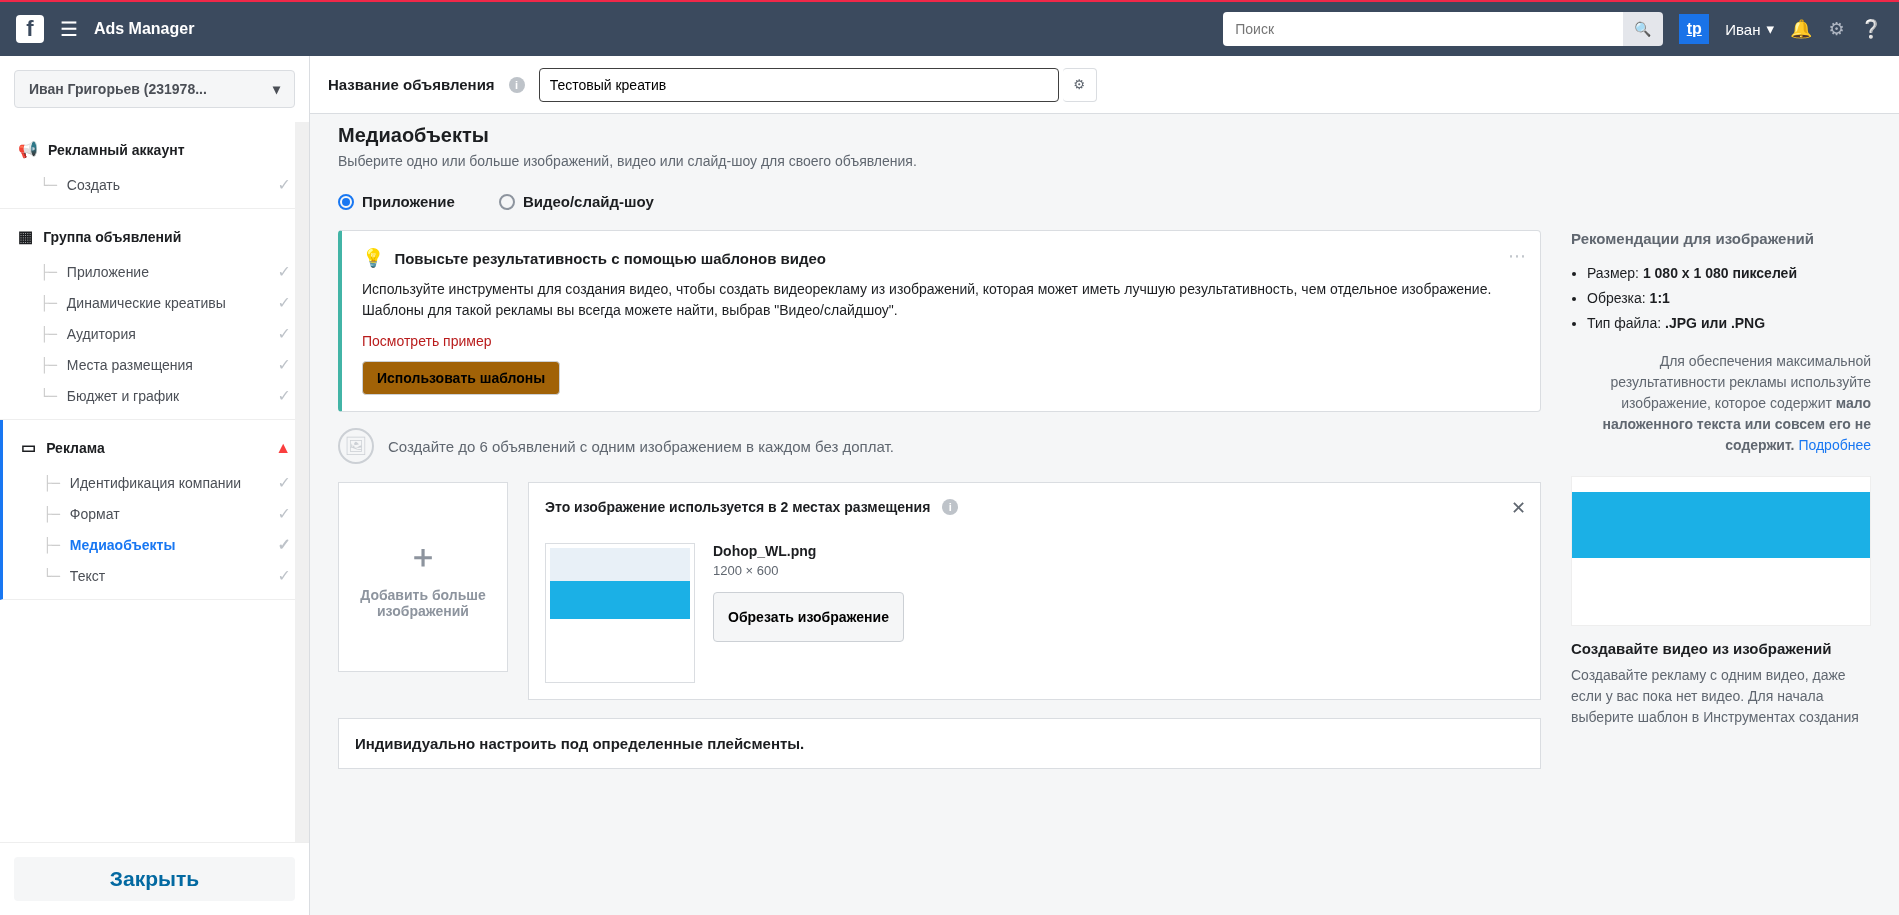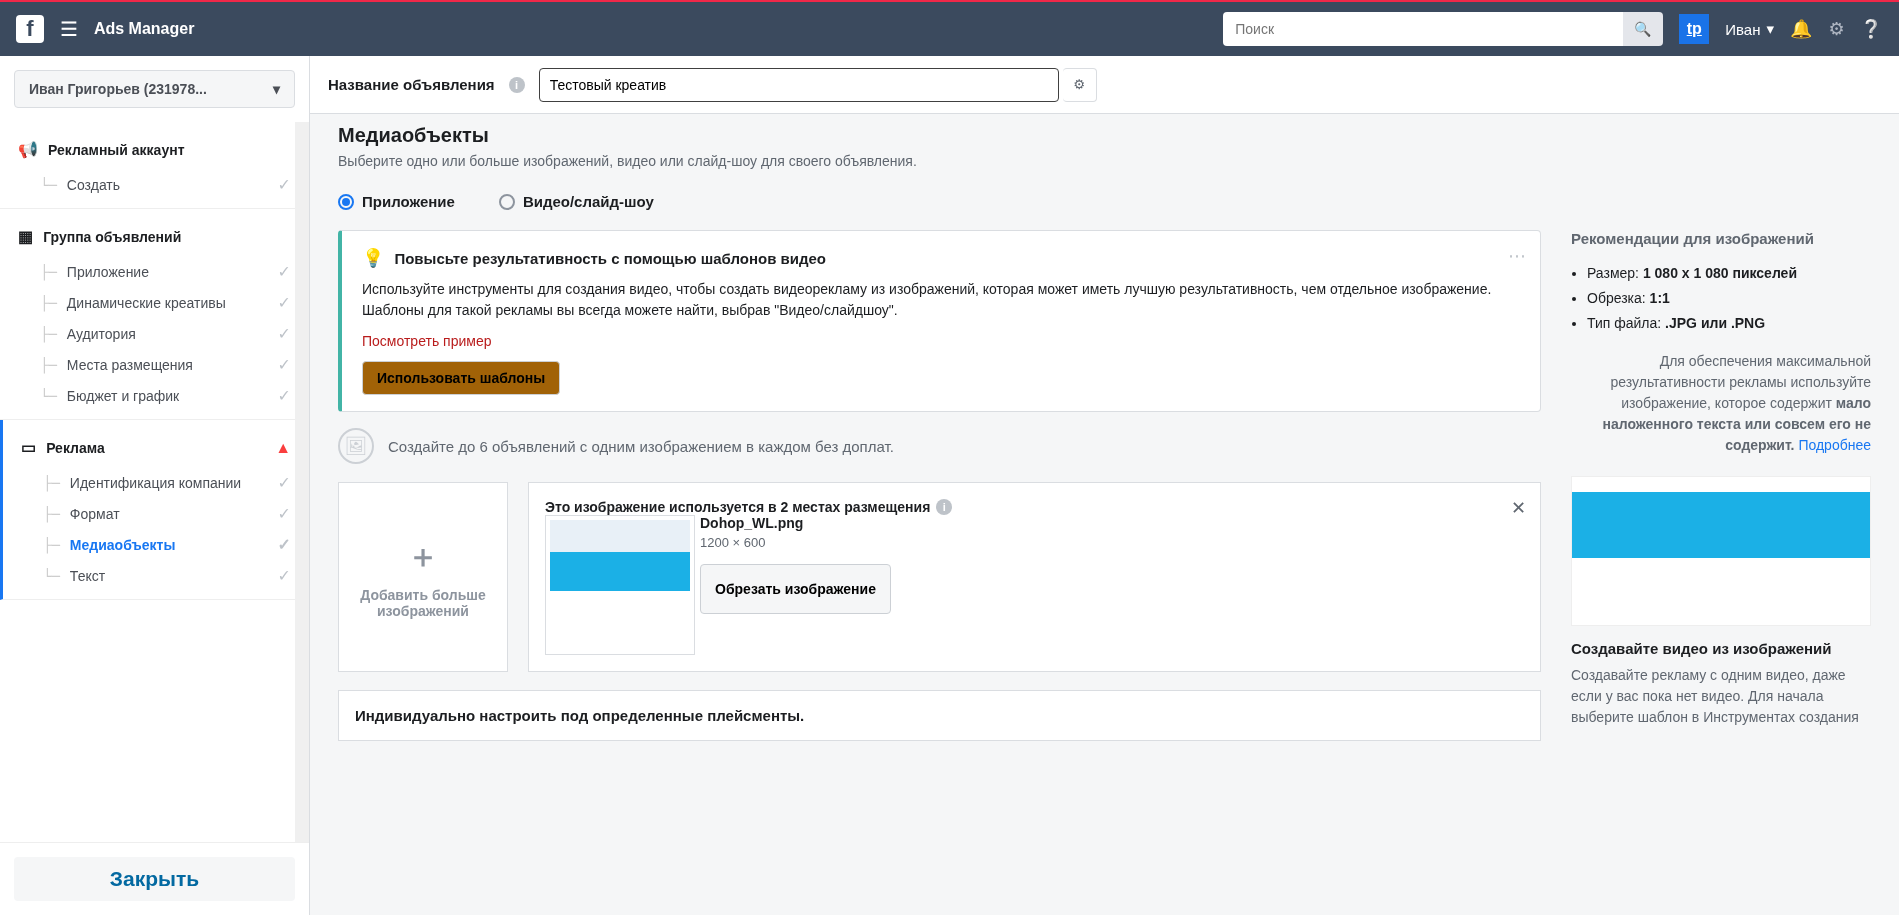--- a/index.html
+++ b/index.html
@@ -67,23 +67,23 @@
 .tip-link { color: #b91c1c; font-size: 14px; cursor: pointer; display: inline-block; margin-top: 12px; }
 .tip-btn { margin-top: 12px; display: inline-block; padding: 8px 14px; background: #a16207; border: 1px solid #ccd0d5; border-radius: 4px; font-size: 14px; font-weight: 600; cursor: pointer; }
 
 .info-row { display: flex; align-items: center; gap: 14px; margin-top: 16px; color: #606770; font-size: 15px; }
 .info-circle { width: 36px; height: 36px; border: 2px solid #ccd0d5; border-radius: 50%; display: flex; align-items: center; justify-content: center; color: #ccd0d5; font-size: 18px; }
 
 .img-row { display: flex; gap: 20px; margin-top: 18px; }
 .add-tile { width: 170px; height: 190px; border: 1px solid #dadde1; background: #fff; display: flex; flex-direction: column; align-items: center; justify-content: center; color: #8d949e; cursor: pointer; text-align: center; font-size: 14px; font-weight: 600; gap: 8px; }
 .add-tile .plus { font-size: 32px; color: #8d949e; }
 .img-card { flex: 1; border: 1px solid #dadde1; background: #fff; padding: 16px; position: relative; }
-.img-card-title { font-weight: bold; font-size: 14px; display: flex; align-items: flex-start; gap: 6px; }
+.img-card-title { font-weight: bold; font-size: 14px; display: flex; align-items: flex-start; gap: 12px; }
 .img-card-close { position: absolute; top: 14px; right: 14px; color: #606770; font-size: 18px; cursor: pointer; }
-.img-card-body { display: flex; gap: 5px; margin-top: 0; }
+.img-card-body { display: flex; gap: 18px; margin-top: 28px; }
 .thumb { width: 150px; height: 140px; border: 1px solid #dadde1; padding: 4px; display: flex; align-items: center; justify-content: center; }
 .thumb-inner { width: 100%; height: 100%; background: linear-gradient(#e8f0f7 25%, #1bb0e6 25% 55%, #fff 55%); position: relative; }
 .img-meta .fname { font-weight: 600; font-size: 14px; margin-bottom: 4px; }
 .img-meta .dims { color: #606770; font-size: 13px; margin-bottom: 14px; }
 .crop-btn { padding: 16px 14px; background: #f5f6f7; border: 1px solid #ccd0d5; border-radius: 4px; font-size: 14px; font-weight: 600; cursor: pointer; }
 
 .placement-card { border: 1px solid #dadde1; background: #fff; padding: 16px; margin-top: 18px; font-size: 15px; font-weight: bold; }
 
 .rec-title { font-weight: bold; font-size: 15px; color: #606770; margin-bottom: 14px; }
 .rec-list { font-size: 14px; color: #1c1e21; padding-left: 16px; line-height: 1.8; }

